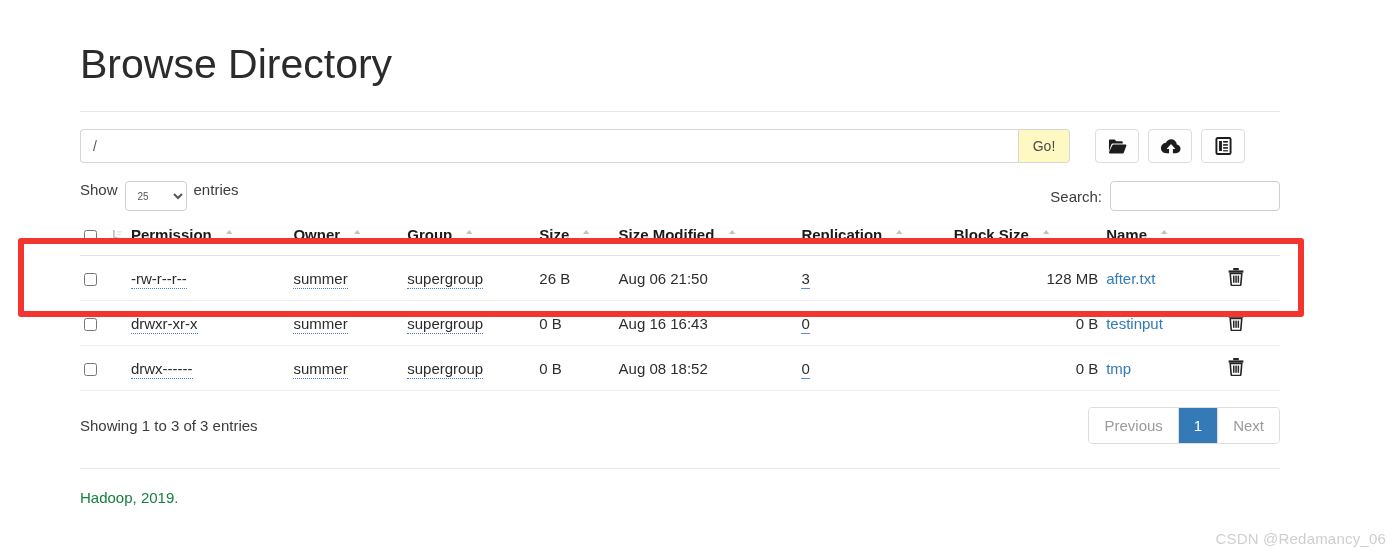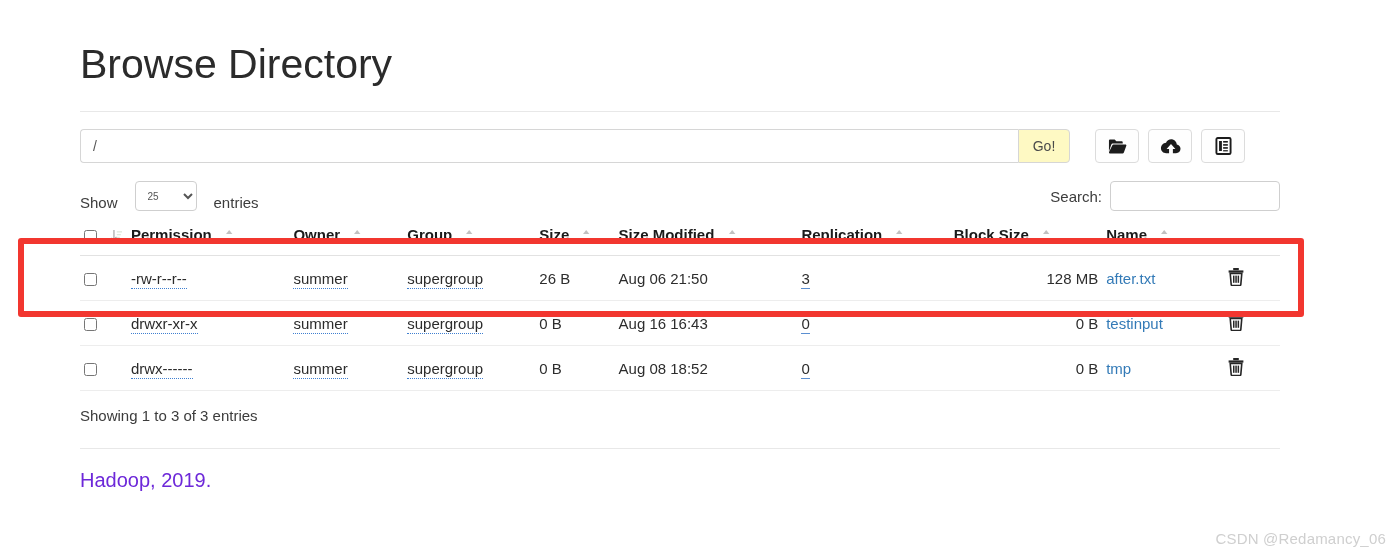--- a/index.html
+++ b/index.html
@@ -96,21 +96,21 @@
 
   
   .controls-row {
     display: flex;
     justify-content: space-between;
     align-items: center;
     margin-top: 18px;
     font-size: 15px;
     color: #3c3c3c;
   }
-  .show-entries { display: flex; align-items: flex-end; gap: 10px; }
+  .show-entries { display: flex; align-items: flex-start; }
   .show-entries .lbl { margin-right: 7px; }
   .len-select {
     height: 30px;
     width: 62px;
     border: 1px solid #cfcfcf;
     border-radius: 4px;
     background: #fff;
     font-size: 10px;
     color: #555;
     padding: 2px 4px 2px 8px;
@@ -237,22 +237,22 @@
     cursor: default;
   }
 
   .bottom-rule {
     border: 0;
     border-top: 1px solid #e8e8e8;
     margin: 24px 0 0 0;
   }
   .copyright {
     margin-top: 20px;
-    font-size: 20px;
-    color: #6d28d9;
+    font-size: 15px;
+    color: #15803d;
   }
 
   
   .anno-box {
     position: absolute;
     left: 18px;
     top: 238px;
     width: 1286px;
     height: 79px;
     border: 6px solid #f2362f;
@@ -475,20 +475,25 @@
                     <rect x="5" y="7.6" width="1.5" height="7.2" fill="currentColor"></rect>
                     <rect x="7.3" y="7.6" width="1.5" height="7.2" fill="currentColor"></rect>
                     <rect x="9.6" y="7.6" width="1.5" height="7.2" fill="currentColor"></rect>
                   </svg></span></button></td>
           </tr>
         </tbody>
     </table>
 
     <div class="table-footer">
       <div>Showing 1 to 3 of 3 entries</div>
+      <div class="pagination">
+        <div class="pg-btn">Previous</div>
+        <div class="pg-btn active">1</div>
+        <div class="pg-btn">Next</div>
+      </div>
     </div>
 
     <hr class="bottom-rule">
     <div class="copyright">Hadoop, 2019.</div>
   </div>
 
   <div class="anno-box"></div>
   <div class="watermark">CSDN @Redamancy_06</div>
 </div>
 

